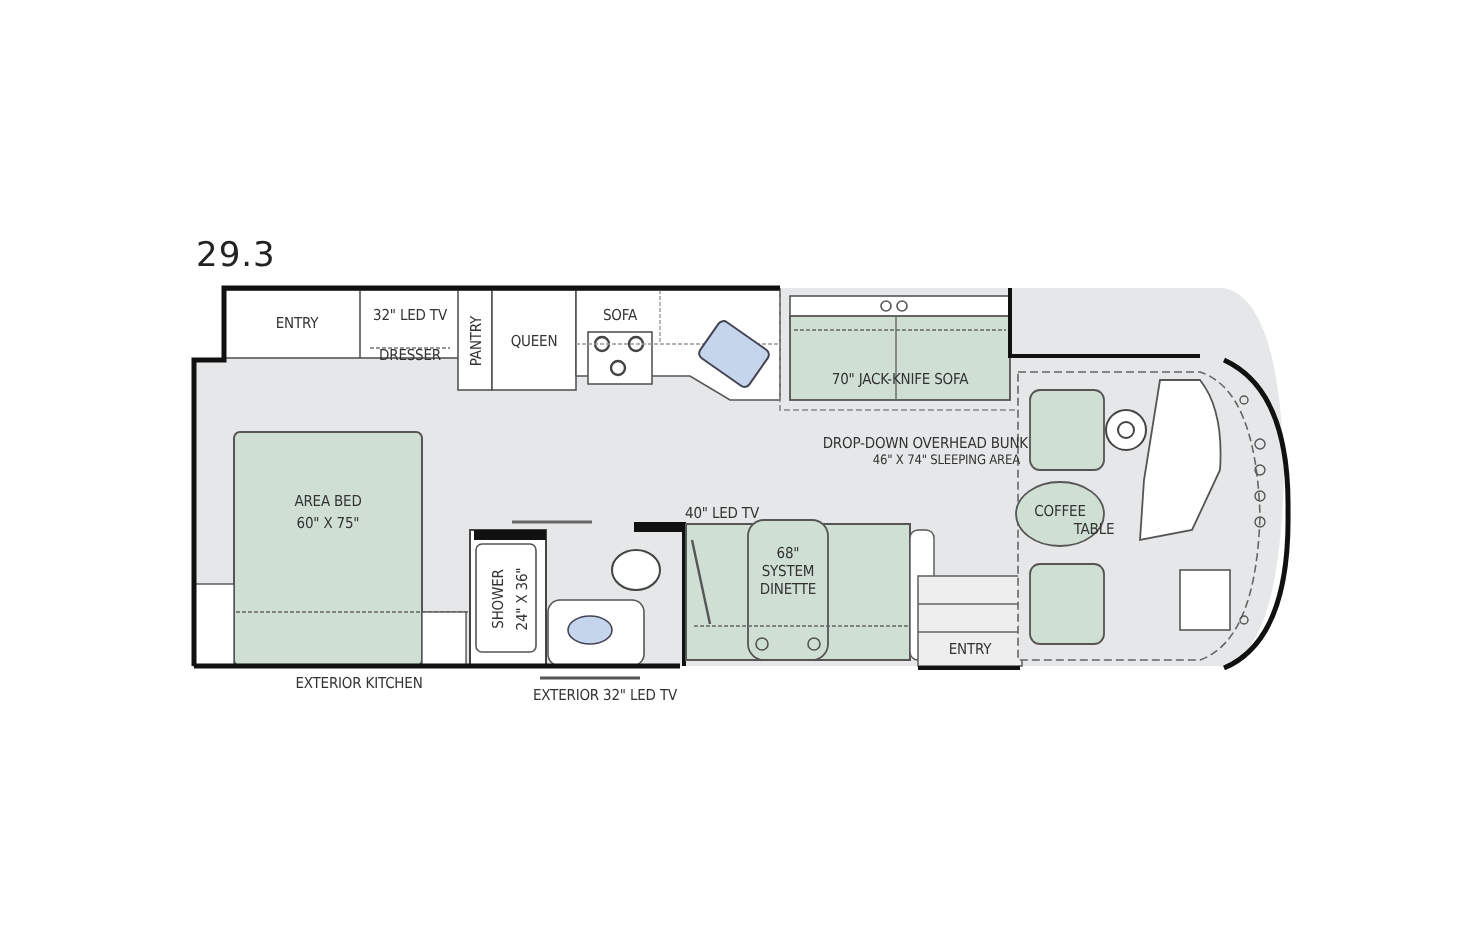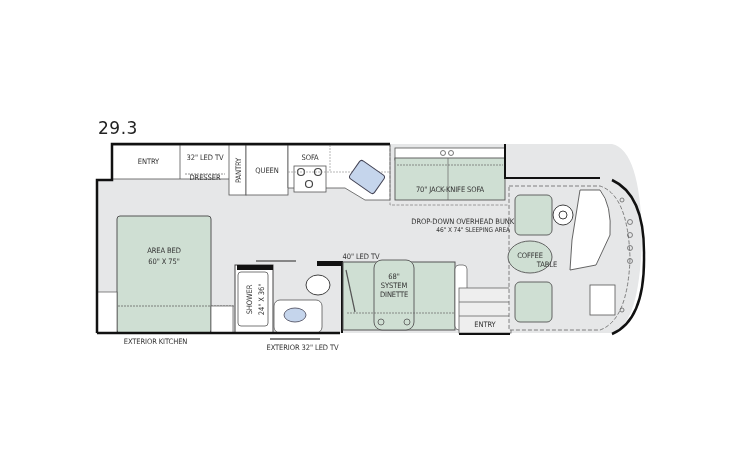--- a/index.html
+++ b/index.html
@@ -122,14 +122,14 @@
 <div class="lbl" style="left:527px;top:260px;width:40px">TABLE</div>
 <div class="lbl" style="left:124px;top:246px;width:80px">AREA BED</div>
 <div class="lbl" style="left:124px;top:257px;width:80px">60" X 75"</div>
 <div class="lbl rot" style="left:224px;top:295px;width:50px">SHOWER</div>
 <div class="lbl rot" style="left:236px;top:295px;width:50px">24" X 36"</div>
 <div class="lbl" style="left:336px;top:252px;width:50px">40" LED TV</div>
 <div class="lbl" style="left:374px;top:272px;width:40px">68"</div>
 <div class="lbl" style="left:374px;top:281px;width:40px">SYSTEM</div>
 <div class="lbl" style="left:374px;top:290px;width:40px">DINETTE</div>
 <div class="lbl" style="left:462px;top:320px;width:46px">ENTRY</div>
-<div class="lbl" style="left:108px;top:337px;width:95px">EXTERIOR KITCHEN</div>
+<div class="lbl" style="left:132px;top:337px;width:95px">EXTERIOR KITCHEN</div>
 <div class="lbl" style="left:255px;top:343px;width:95px">EXTERIOR 32" LED TV</div>
 
 </body></html>

